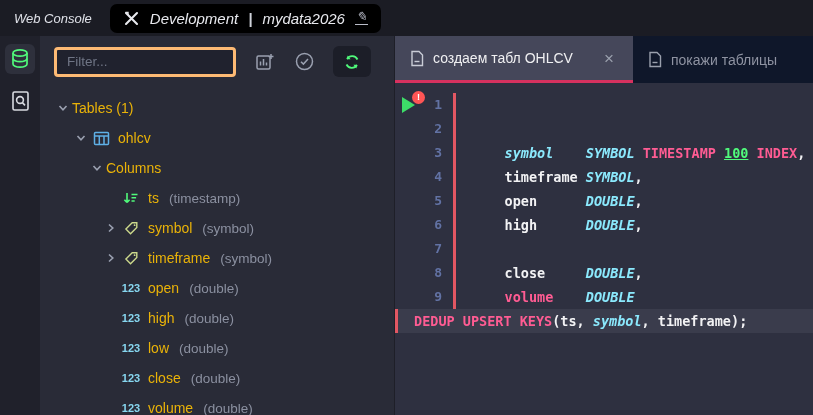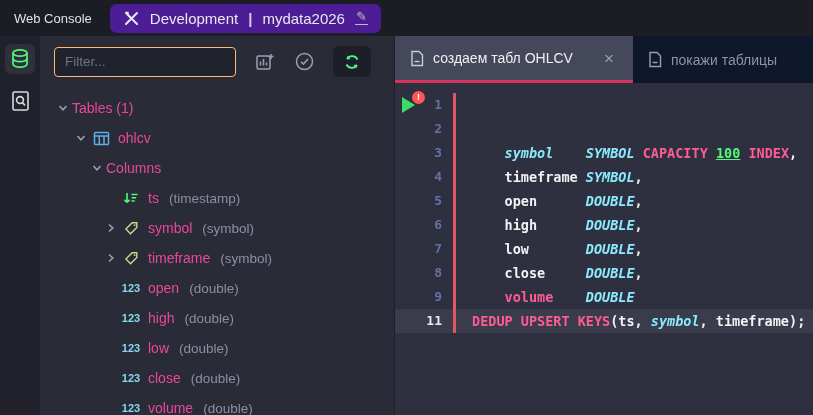--- a/index.html
+++ b/index.html
@@ -1,49 +1,49 @@
 <!DOCTYPE html>
 <html><head>
 <meta charset="utf-8">
 <style>
   * { margin:0; padding:0; box-sizing:border-box; }
   html,body { width:813px; height:415px; overflow:hidden; }
   body { background:#1b1c24; font-family:"Liberation Sans", sans-serif; color:#e8e9ee; }
 
   
-  .topbar { height:36px; display:flex; align-items:center; padding-left:14px; background:#1b1c24; }
+  .topbar { height:36px; display:flex; align-items:center; padding-left:14px; background:#1b1c24;font-style:italic; }
   .app-label { font-size:13px; color:#dfe1e8; }
   .env-pill { margin-left:18px; height:29px; display:flex; align-items:center; gap:10px;
-              background:#4c1d95; border-radius:7px; padding:0 13px; font-size:15px; }
+              background:#000000; border-radius:7px; padding:0 13px; font-size:15px; }
   .env-pill .sep { color:#cfd2da; font-weight:bold; }
   .pencil { font-size:13px; color:#b9bcc8; border-bottom:1px solid #b9bcc8; line-height:12px; padding:0 1px 1px 1px; cursor:pointer; }
 
   
   .main { display:flex; height:379px; }
 
   
   .rail { width:40px; background:#20212b; display:flex; flex-direction:column; align-items:center; padding-top:8px; gap:12px; }
   .rail-btn { width:30px; height:30px; display:flex; align-items:center; justify-content:center; border-radius:6px; cursor:pointer; }
   .rail-btn.active { background:#2e303c; }
 
   
   .explorer { width:355px; background:#292b37; border-right:1px solid #1e1f28; display:flex; flex-direction:column; }
   .filterbar { display:flex; align-items:center; padding:10px 10px 8px 14px; }
-  .filter-input { width:182px; height:30px; background:#20222e; border:1px solid #fdba74; border-radius:4px;
+  .filter-input { width:182px; height:30px; background:#20222e; border:3px solid #fdba74; border-radius:4px;
                   color:#d946ef; font-size:13.5px; padding:0 10px; outline:none; font-family:"Liberation Sans",sans-serif; }
   .filter-input::placeholder { color:#6f7585; }
   .tools { display:flex; align-items:center; margin-left:18px; gap:18px; }
   .icon-btn { display:flex; align-items:center; justify-content:center; cursor:pointer; }
   .refresh-btn { width:38px; height:31px; background:#1c1e28; border-radius:6px; }
 
   .tree { padding-top:8px; font-size:14px; }
   .tree-row { height:30px; display:flex; align-items:center; cursor:pointer; }
   .chev-slot { width:18px; display:flex; align-items:center; justify-content:center; flex:0 0 18px; }
   .ticon { width:22px; display:flex; align-items:center; justify-content:center; flex:0 0 22px; margin-right:6px; }
-  .tlabel { color:#ec4899; }
+  .tlabel { color:#eab308; }
   .tsuffix { color:#8b90a0; margin-left:10px; font-size:13.5px; }
   .numicon { font-size:11px; font-weight:bold; color:#87d7f0; letter-spacing:0; }
 
   
   .editor { flex:1; background:#2e3040; display:flex; flex-direction:column; min-width:0; }
   .tabbar { height:47px; background:#0f172a; display:flex; flex:0 0 47px; }
   .tab { display:flex; align-items:center; gap:9px; padding:0 15px; font-size:14px; color:#8f93a2; cursor:pointer; }
   .tab.active { background:#45475a; color:#f0f0f2; border-bottom:3px solid #d6315f; width:238px; }
   .tab.active .tab-close { margin-left:auto; }
   .tab-close { color:#9aa0ad; font-size:17px; line-height:1; padding:2px 4px; }
@@ -290,53 +290,51 @@
             <span class="ln">1</span>
             <span class="gbar"></span>
           </div>
           <div class="cline">
             <span class="ln">2</span>
             <span class="gbar"></span>
           </div>
           <div class="cline">
             <span class="ln">3</span>
             <span class="gbar"></span>
-            <span class="ctext"><span class="tk-pl">    </span><span class="tk-type">symbol</span><span class="tk-pl">    </span><span class="tk-type">SYMBOL</span><span class="tk-pl"> </span><span class="tk-kw">CAPACITY</span><span class="tk-pl"> </span><span class="tk-num">100</span><span class="tk-pl"> </span><span class="tk-kw">INDEX</span><span class="tk-pl">,</span></span>
+            <span class="ctext"><span class="tk-pl">    </span><span class="tk-type">symbol</span><span class="tk-pl">    </span><span class="tk-type">SYMBOL</span><span class="tk-pl"> </span><span class="tk-kw">TIMESTAMP</span><span class="tk-pl"> </span><span class="tk-num">100</span><span class="tk-pl"> </span><span class="tk-kw">INDEX</span><span class="tk-pl">,</span></span>
           </div>
           <div class="cline">
             <span class="ln">4</span>
             <span class="gbar"></span>
             <span class="ctext"><span class="tk-pl">    timeframe </span><span class="tk-type">SYMBOL</span><span class="tk-pl">,</span></span>
           </div>
           <div class="cline">
             <span class="ln">5</span>
             <span class="gbar"></span>
             <span class="ctext"><span class="tk-pl">    open      </span><span class="tk-type">DOUBLE</span><span class="tk-pl">,</span></span>
           </div>
           <div class="cline">
             <span class="ln">6</span>
             <span class="gbar"></span>
             <span class="ctext"><span class="tk-pl">    high      </span><span class="tk-type">DOUBLE</span><span class="tk-pl">,</span></span>
           </div>
           <div class="cline">
             <span class="ln">7</span>
             <span class="gbar"></span>
-            <span class="ctext"><span class="tk-pl">    low       </span><span class="tk-type">DOUBLE</span><span class="tk-pl">,</span></span>
           </div>
           <div class="cline">
             <span class="ln">8</span>
             <span class="gbar"></span>
             <span class="ctext"><span class="tk-pl">    close     </span><span class="tk-type">DOUBLE</span><span class="tk-pl">,</span></span>
           </div>
           <div class="cline">
             <span class="ln">9</span>
             <span class="gbar"></span>
             <span class="ctext"><span class="tk-pl">    </span><span class="tk-kw">volume</span><span class="tk-pl">    </span><span class="tk-type">DOUBLE</span></span>
           </div>
           <div class="cline active">
-            <span class="ln">11</span>
             <span class="gbar"></span>
             <span class="ctext"><span class="tk-kw">DEDUP UPSERT KEYS</span><span class="tk-pl">(ts, </span><span class="tk-type">symbol</span><span class="tk-pl">, timeframe);</span></span>
           </div>
         </div>
     </div>
   </div>
 </div>
 
 </body></html>

